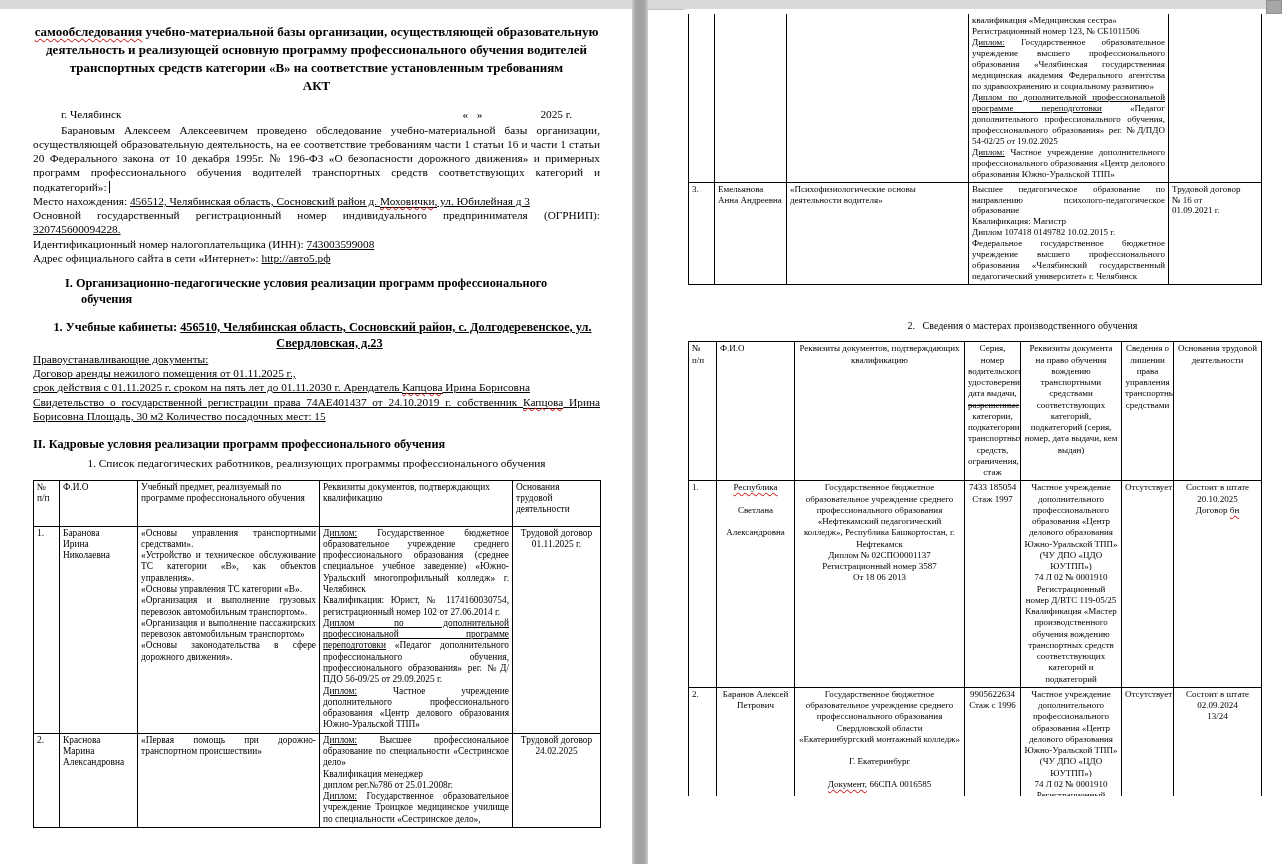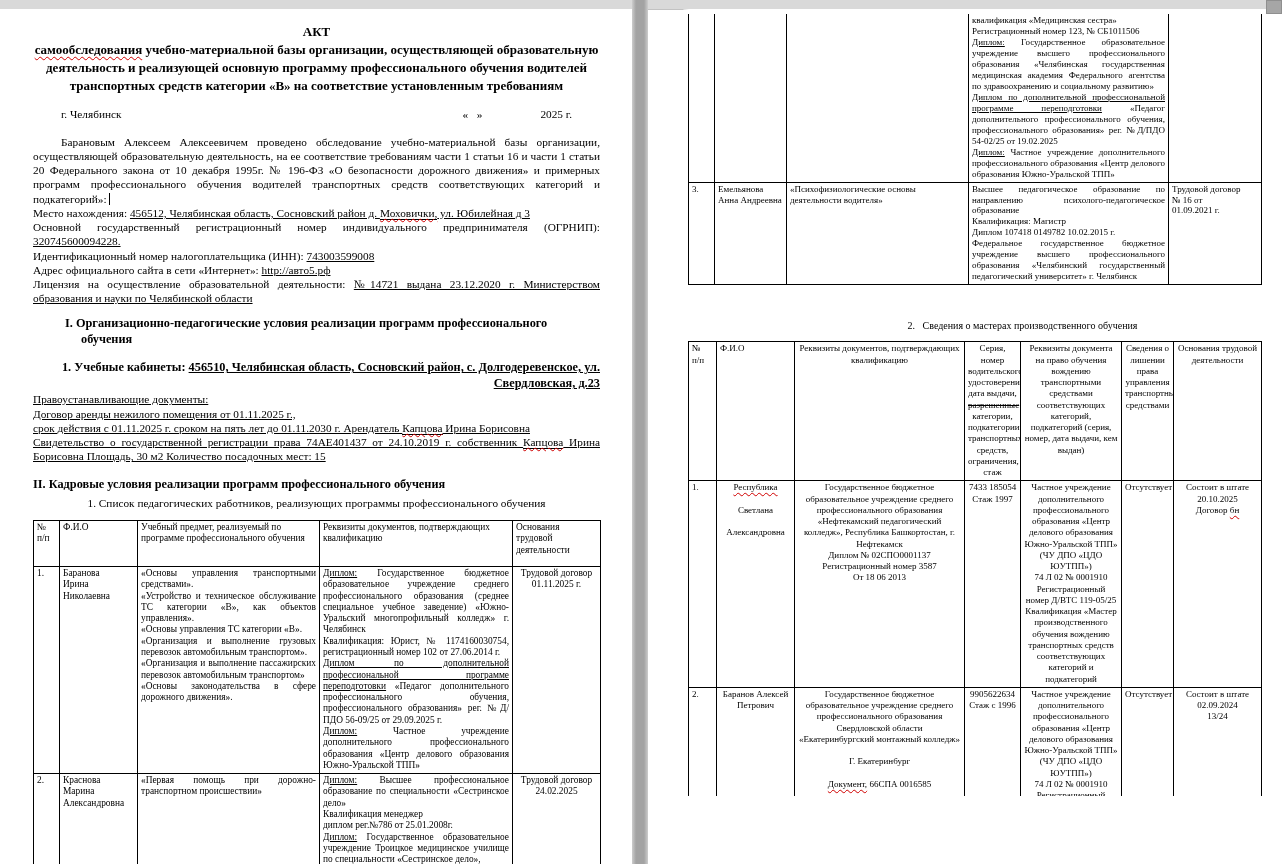--- a/index.html
+++ b/index.html
@@ -17,28 +17,28 @@
   .vthumb{position:absolute;right:0;top:0;width:14px;height:12px;
     background:#a6a6a6;border:1px solid #8f8f8f;}
   
   .page{position:absolute;top:9px;background:#fff;overflow:hidden;}
   .page-l{left:0;width:632px;height:855px;padding:14px 32px 0 33px;box-sizing:border-box;}
   .page-r{left:664px;width:634px;height:787px;padding:5px 37px 0 24px;box-sizing:border-box;border-radius:25px;}
   
   .t-title{text-align:center;font-weight:bold;font-size:13px;line-height:1.38;}
   .p{font-size:11.3px;line-height:1.26;text-align:justify;}
   .ind{text-indent:28px;}
-  .dateline{display:flex;align-items:baseline;font-size:11.3px;margin:13px 0 15px;}
+  .dateline{display:flex;align-items:baseline;font-size:11.3px;margin:13px 0 3px;}
   .dateline .dl-left{padding-left:28px;}
   .dateline .dl-sp{flex:1;}
   .dateline .dl-q{margin-right:58px;}
   .dateline .dl-y{margin-right:28px;}
   .h-sec{font-weight:bold;font-size:12.3px;line-height:1.3;text-align:left;}
   .h1{margin:11px 0 2px;padding-left:48px;text-indent:-16px;}
-  .item{font-weight:bold;font-size:12.3px;line-height:1.3;text-align:right;
+  .item{font-weight:bold;font-size:12.3px;line-height:1.3;text-align:center;
     padding-left:26px;text-indent:-14px;margin:12px 0 0;}
   .h2{margin:14px 0 3px;padding-left:0;}
   .listline{font-size:11.3px;line-height:1.3;margin:1px 0 9px;text-align:center;}
   .s2-head{font-size:10px;margin:35px 0 10px;padding-left:96px;text-align:center;}
   .u{text-decoration:underline;}
   .w{text-decoration:underline wavy #d00000;text-decoration-thickness:1px;text-underline-offset:2px;}
   .uw{text-decoration:underline wavy #d00000;text-decoration-thickness:1px;border-bottom:1px solid #000;}
   .s{text-decoration:line-through;}
   .caret{display:inline-block;width:1.5px;height:12px;background:#000;
     vertical-align:text-bottom;margin-left:2px;}
@@ -65,36 +65,35 @@
   .t2 td{text-align:center;}
   .t2 td:nth-child(1){text-align:left;}
 </style>
 </head>
 <body>
 
 <div class="topbar"></div>
 <div class="page-sep"></div>
 
 <div class="page page-l">
+  <div class="t-title"><span class="w">самообследования</span><span> учебно-материальной базы организации, осуществляющей образовательную деятельность и реализующей основную программу профессионального обучения водителей транспортных средств категории «В» на соответствие установленным требованиям</span></div>
   <div class="t-title">АКТ</div>
-  <div class="t-title"><span class="w">самообследования</span><span> учебно-материальной базы организации, осуществляющей образовательную деятельность и реализующей основную программу профессионального обучения водителей транспортных средств категории «В» на соответствие установленным требованиям</span></div>
 
   <div class="dateline">
     <span class="dl-left">г. Челябинск</span>
     <span class="dl-sp"></span>
     <span class="dl-q">«&nbsp;&nbsp;&nbsp;»</span>
     <span class="dl-y">2025 г.</span>
   </div>
 
   <div class="p ind"><span><span>Барановым Алексеем Алексеевичем проведено обследование учебно-материальной базы организации, осуществляющей образовательную деятельность, на ее соответствие требованиям части 1 статьи 16 и части 1 статьи 20 Федерального закона от 10 декабря 1995г. № 196-ФЗ «О безопасности дорожного движения» и примерных программ профессионального обучения водителей транспортных средств соответствующих категорий и подкатегорий»:</span></span><span class="caret"></span></div>
   <div class="p"><span>Место нахождения: </span><span class="u">456512, Челябинская область, Сосновский район д. </span><span class="uw">Моховички,</span><span class="u"> ул. Юбилейная д 3</span></div>
   <div class="p"><span>Основной государственный регистрационный номер индивидуального предпринимателя (ОГРНИП): </span><span class="u">320745600094228.</span></div>
   <div class="p"><span>Идентификационный номер налогоплательщика (ИНН): </span><span class="u">743003599008</span></div>
   <div class="p"><span>Адрес официального сайта в сети «Интернет»: </span><span class="u">http://авто5.рф</span></div>
-  <div class="p"><span>Лицензия на осуществление образовательной деятельности: </span><span class="u">№14721 выдана 23.12.2020 г. Министерством образования и науки по Челябинской области</span></div>
 
   <div class="h-sec h1">I. Организационно-педагогические условия реализации программ профессионального обучения</div>
   <div class="item"><span>1.  Учебные кабинеты: </span><span class="u">456510, Челябинская область, Сосновский район, с. Долгодеревенское, ул. Свердловская, д.23</span></div>
   <div class="p"><span class="u">Правоустанавливающие документы:</span></div>
   <div class="p"><span class="u">Договор аренды нежилого помещения от 01.11.2025 г.,</span></div>
   <div class="p"><span class="u">срок действия с 01.11.2025 г.  сроком на пять лет до 01.11.2030 г. Арендатель </span><span class="uw">Капцова</span><span class="u"> Ирина Борисовна</span></div>
   <div class="p"><span class="u"> Свидетельство о государственной регистрации права 74АЕ401437 от 24.10.2019 г. собственник </span><span class="uw">Капцова</span><span class="u"> Ирина Борисовна  Площадь, 30 м2 Количество посадочных мест: 15</span></div>
 
   <div class="h-sec h2">II. Кадровые условия реализации программ профессионального обучения</div>
   <div class="listline">1. Список педагогических работников, реализующих программы профессионального обучения</div>

